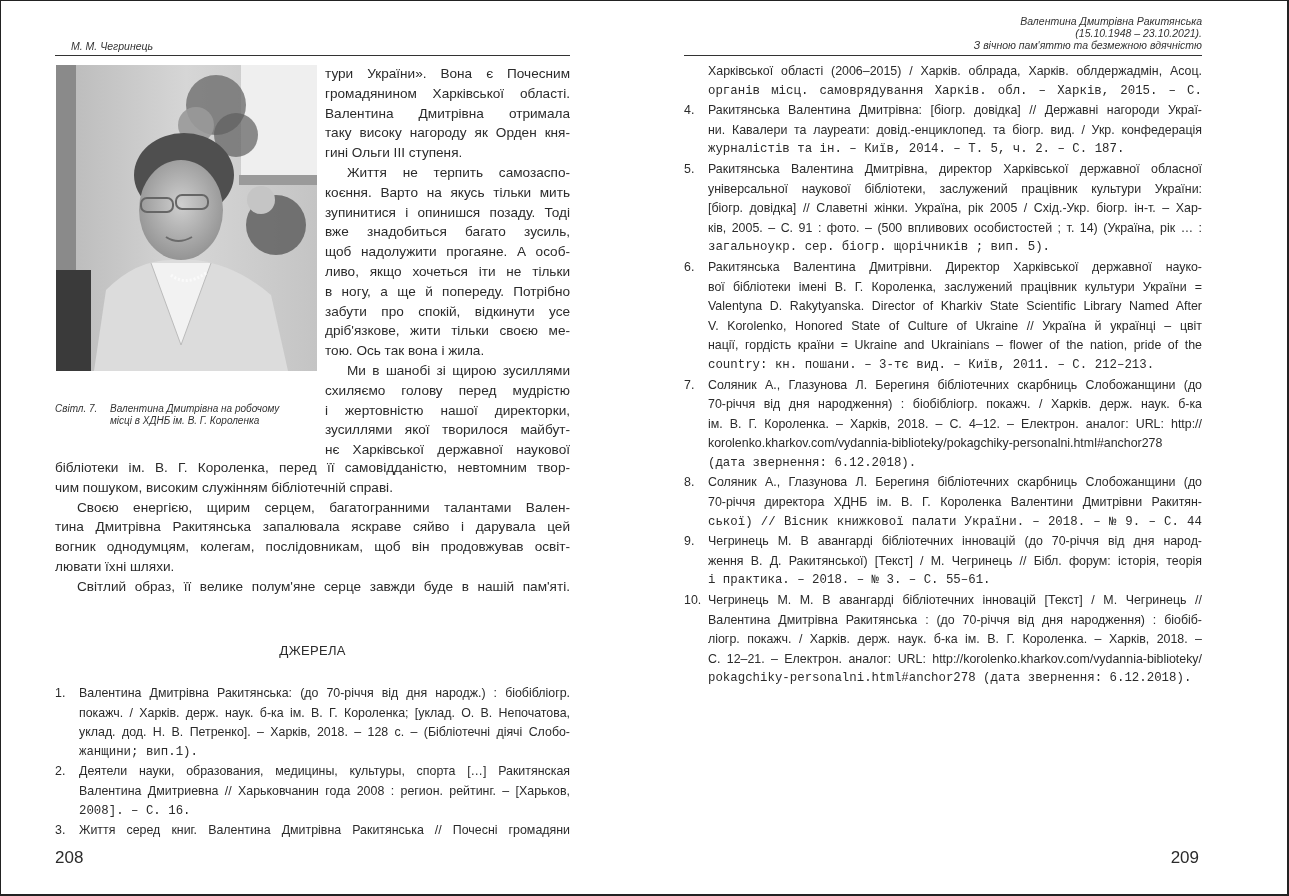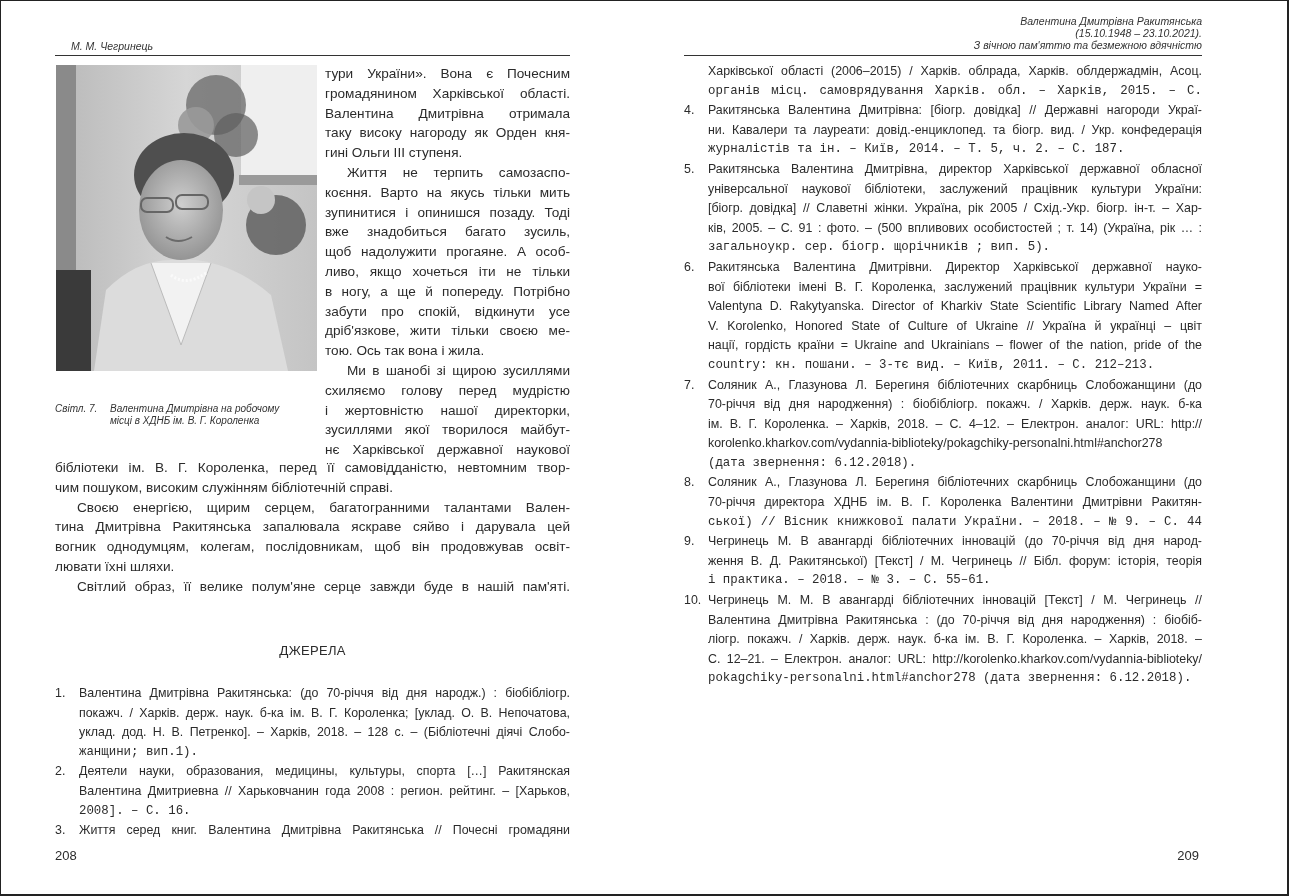--- a/index.html
+++ b/index.html
@@ -33,21 +33,21 @@
   .section-title .sc { font-size: 13px; margin-top: 27px; }
 
   .refs { position: absolute; font-size: 12.4px; line-height: 19.6px; color: #2b2b2b; }
   .page-left .refs { left: 0; top: 684px; width: 515px; }
   .page-right .refs { left: 0; top: 62px; width: 518px; }
   .ref { position: relative; padding-left: 24px; }
   .ref .num { position: absolute; left: 0; top: 0; }
   .ref .rl { display: block; height: 19.6px; overflow: hidden; text-align: justify; text-align-last: justify; white-space: normal; }
   .ref .rl.last { text-align-last: left; font-family: Liberation Mono, monospace; }
 
-  .folio { position: absolute; top: 848px; font-size: 13px; color: #2b2b2b; }
+  .folio { position: absolute; top: 848px; font-size: 17px; color: #2b2b2b; }
   .page-left .folio { left: 0; }
   .page-right .folio { right: 3px; }
 </style>
 </head>
 <body>
 
 <div class="frame"></div>
 
 <div class="page page-left">
   <div class="running-head">М. М. Чегринець</div>

